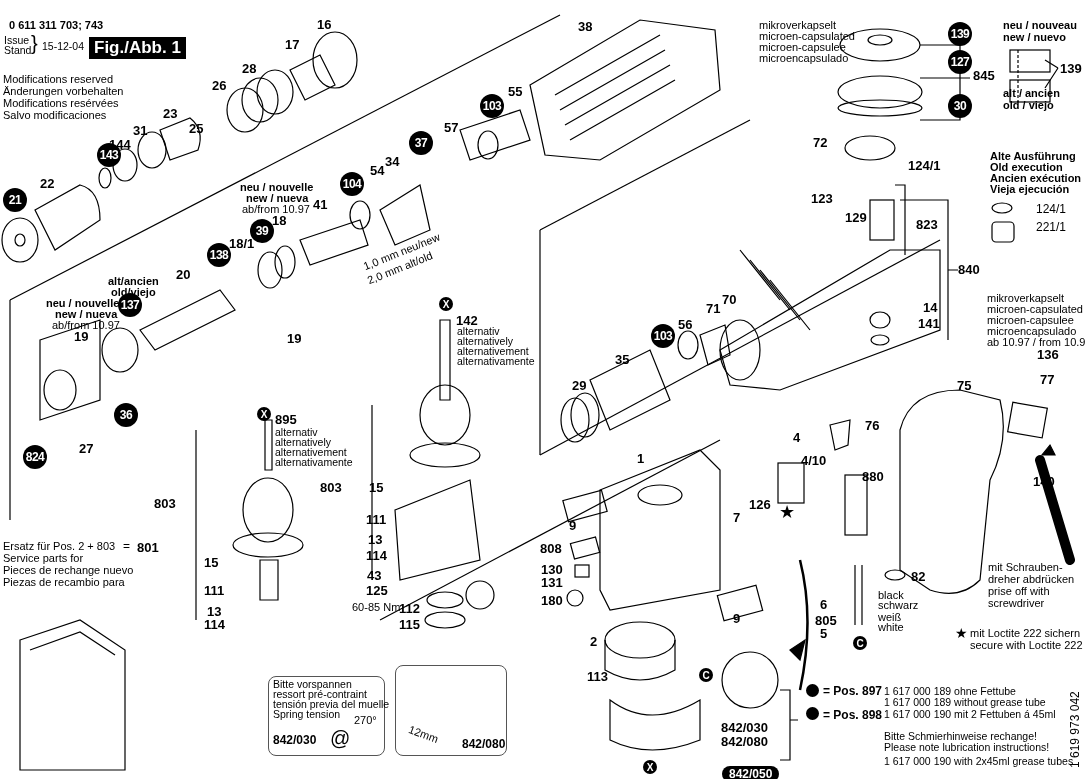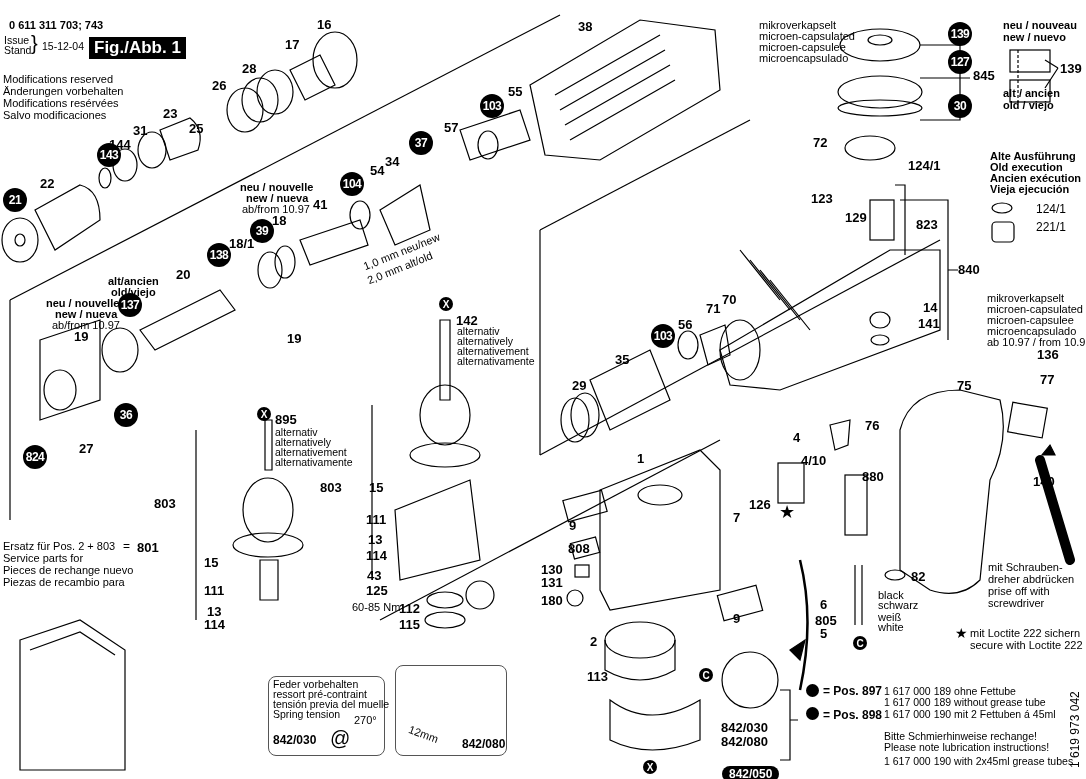--- a/index.html
+++ b/index.html
@@ -218,21 +218,21 @@
 <div class="t s" style="left:988px;top:562px;">mit Schrauben-</div>
 <div class="t s" style="left:988px;top:574px;">dreher abdrücken</div>
 <div class="t s" style="left:988px;top:586px;">prise off with</div>
 <div class="t s" style="left:988px;top:598px;">screwdriver</div>
 
 <div class="t" style="left:955px;top:626px;font-size:14px;">★</div>
 <div class="t s" style="left:970px;top:628px;">mit Loctite 222 sichern</div>
 <div class="t s" style="left:970px;top:640px;">secure with Loctite 222</div>
 
 <div class="box" style="left:268px;top:676px;width:115px;height:78px;"></div>
-<div class="t sm" style="left:273px;top:679px;">Feder vorbehalten</div>
+<div class="t sm" style="left:273px;top:679px;">Bitte vorspannen</div>
 <div class="t sm" style="left:273px;top:689px;">ressort pré-contraint</div>
 <div class="t sm" style="left:273px;top:699px;">tensión previa del muelle</div>
 <div class="t sm" style="left:273px;top:709px;">Spring tension</div>
 <div class="t s" style="left:354px;top:715px;">270°</div>
 <div class="num" style="left:273px;top:733px;font-size:12px;">842/030</div>
 <div class="t" style="left:330px;top:728px;font-size:20px;">@</div>
 
 <div class="box" style="left:395px;top:665px;width:110px;height:89px;"></div>
 <div class="t s" style="left:408px;top:729px;transform:rotate(20deg);">12mm</div>
 <div class="num" style="left:462px;top:737px;font-size:12px;">842/080</div>
@@ -295,21 +295,21 @@
 <div class="num" style="left:862px;top:469px;">880</div>
 <div class="num" style="left:793px;top:430px;">4</div>
 <div class="num" style="left:801px;top:453px;">4/10</div>
 <div class="num" style="left:820px;top:597px;">6</div>
 <div class="num" style="left:815px;top:613px;">805</div>
 <div class="num" style="left:820px;top:626px;">5</div>
 
 <div class="num" style="left:637px;top:451px;">1</div>
 <div class="num" style="left:569px;top:518px;">9</div>
 <div class="num" style="left:733px;top:611px;">9</div>
-<div class="num" style="left:540px;top:541px;margin-left:28px;">808</div>
+<div class="num" style="left:540px;top:541px;">808</div>
 <div class="num" style="left:541px;top:562px;">130</div>
 <div class="num" style="left:541px;top:575px;">131</div>
 <div class="num" style="left:541px;top:593px;">180</div>
 <div class="num" style="left:737px;top:497px;margin-left:12px;">126</div>
 <div class="num" style="left:733px;top:510px;">7</div>
 <div class="num" style="left:590px;top:634px;">2</div>
 <div class="num" style="left:587px;top:669px;">113</div>
 <div class="num" style="left:721px;top:720px;">842/030</div>
 <div class="num" style="left:721px;top:734px;">842/080</div>
 <div class="num" style="left:800px;top:741px;margin-top:38px;">842</div>

